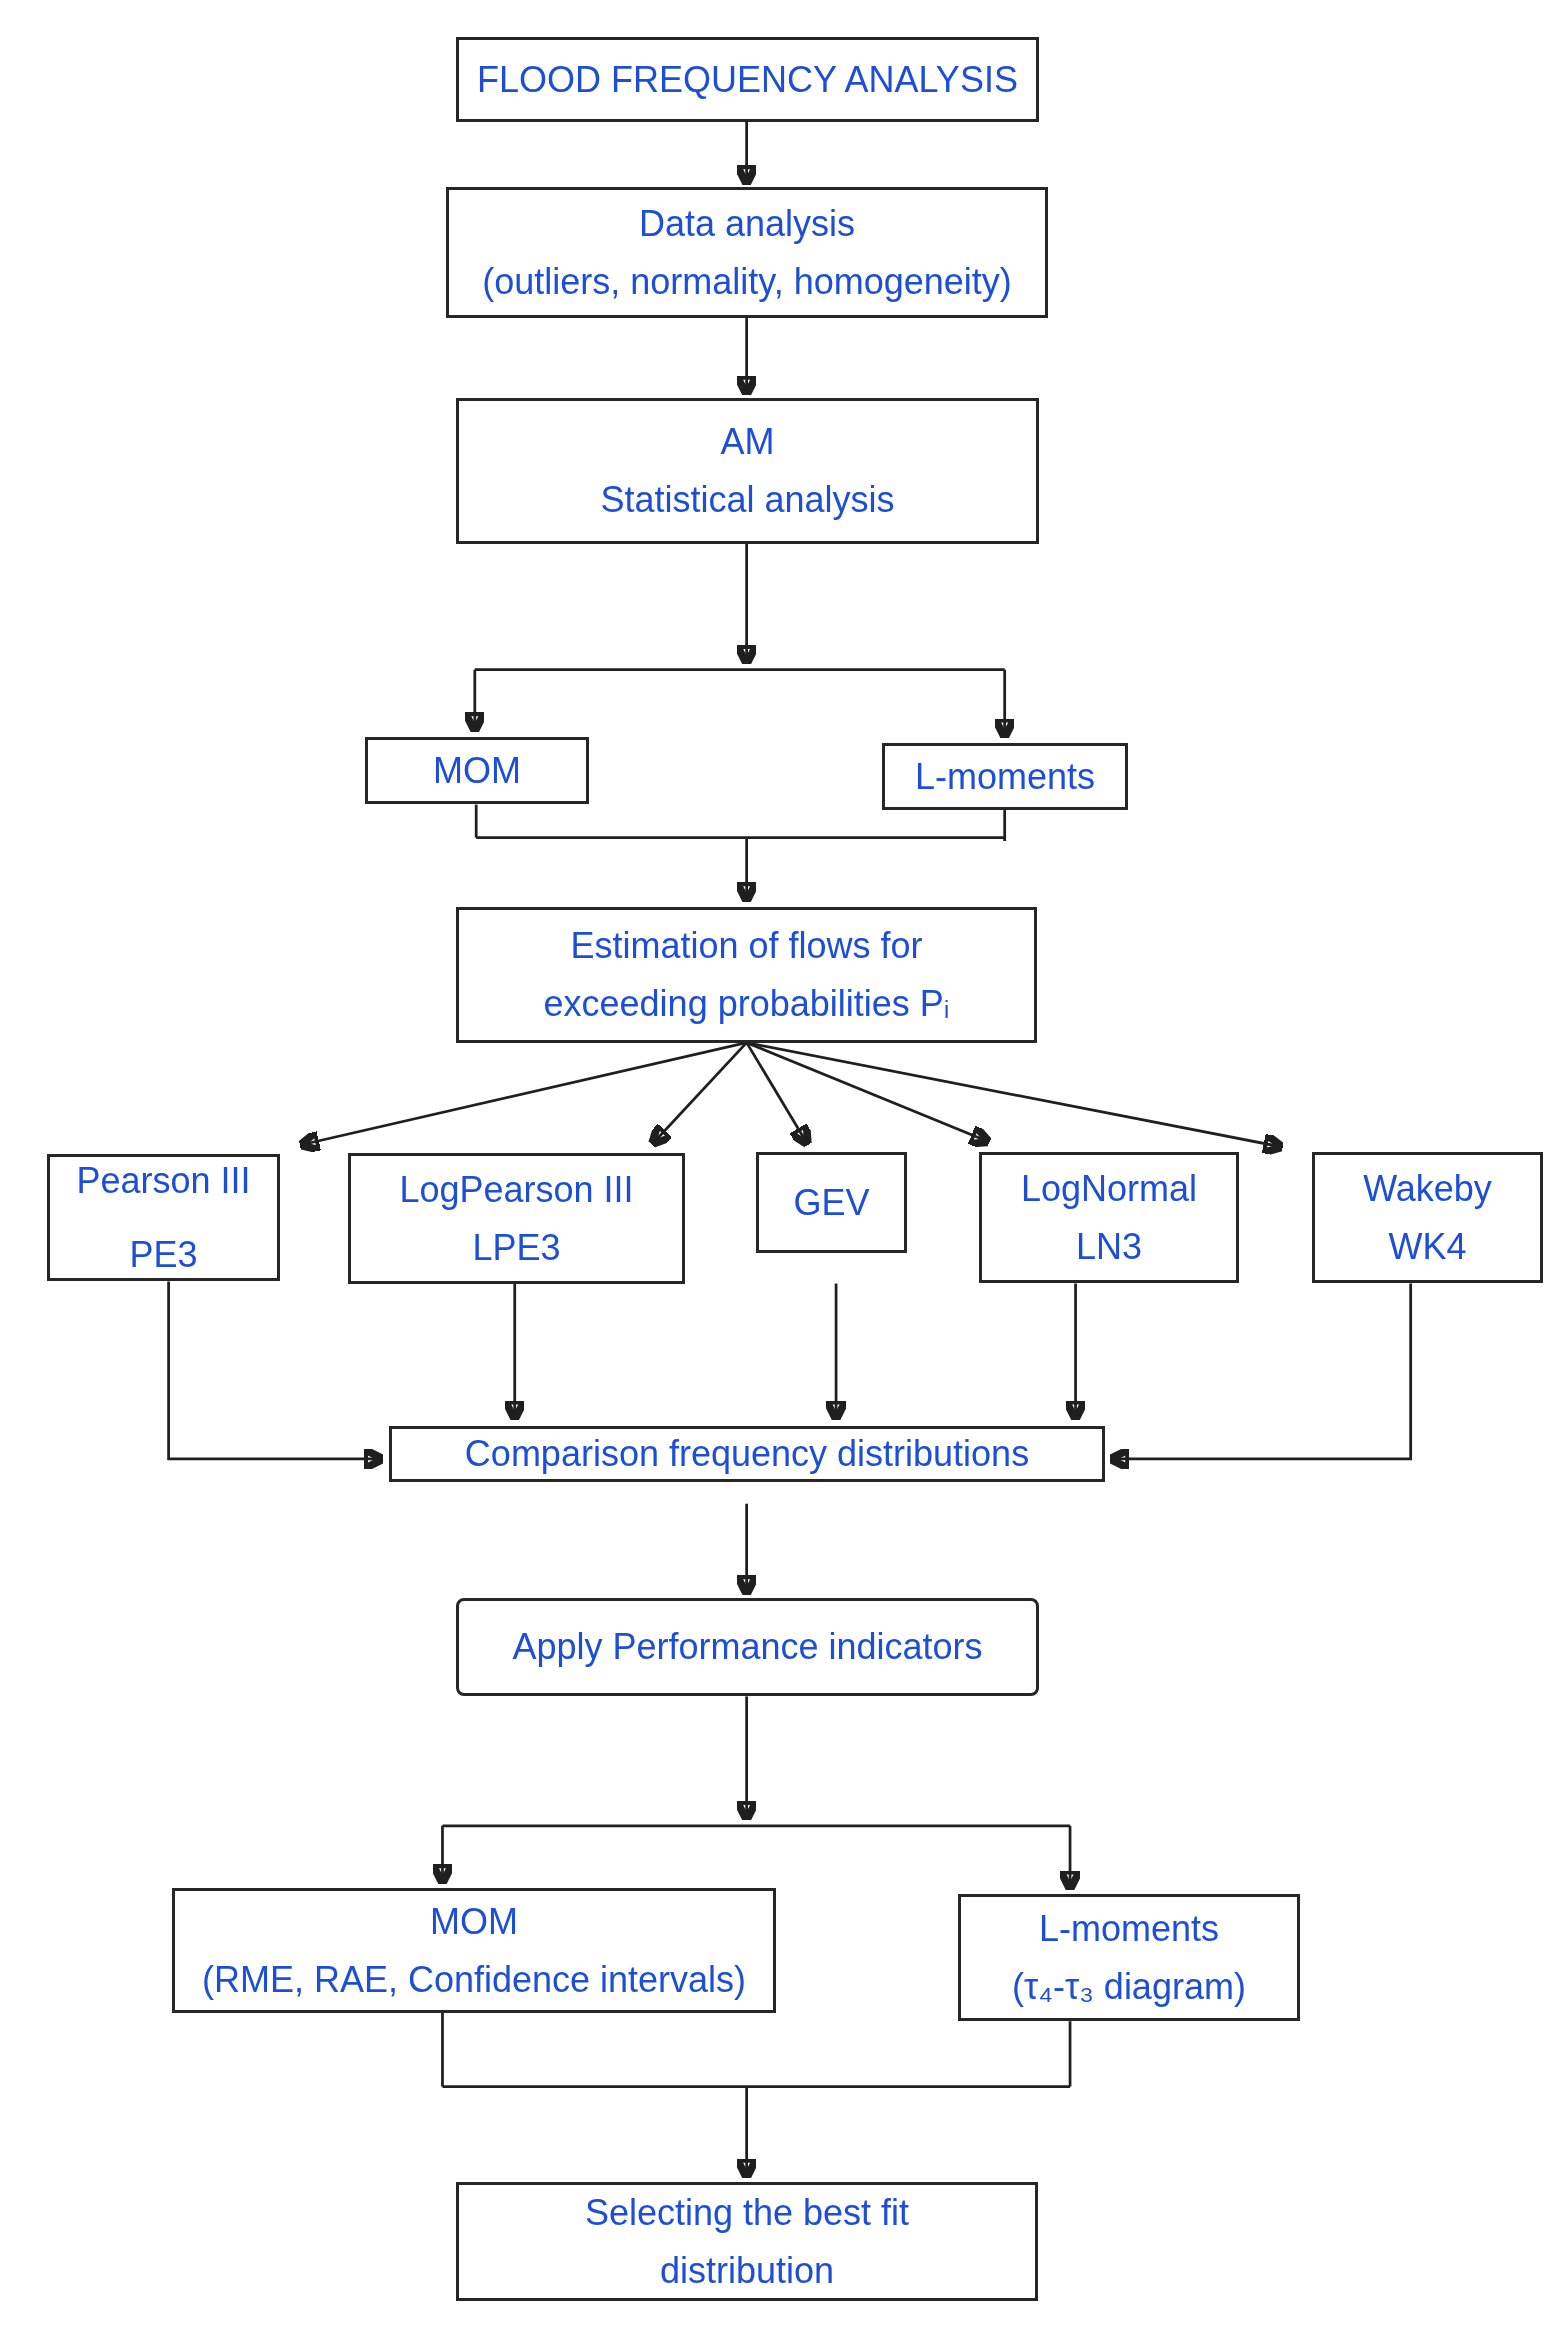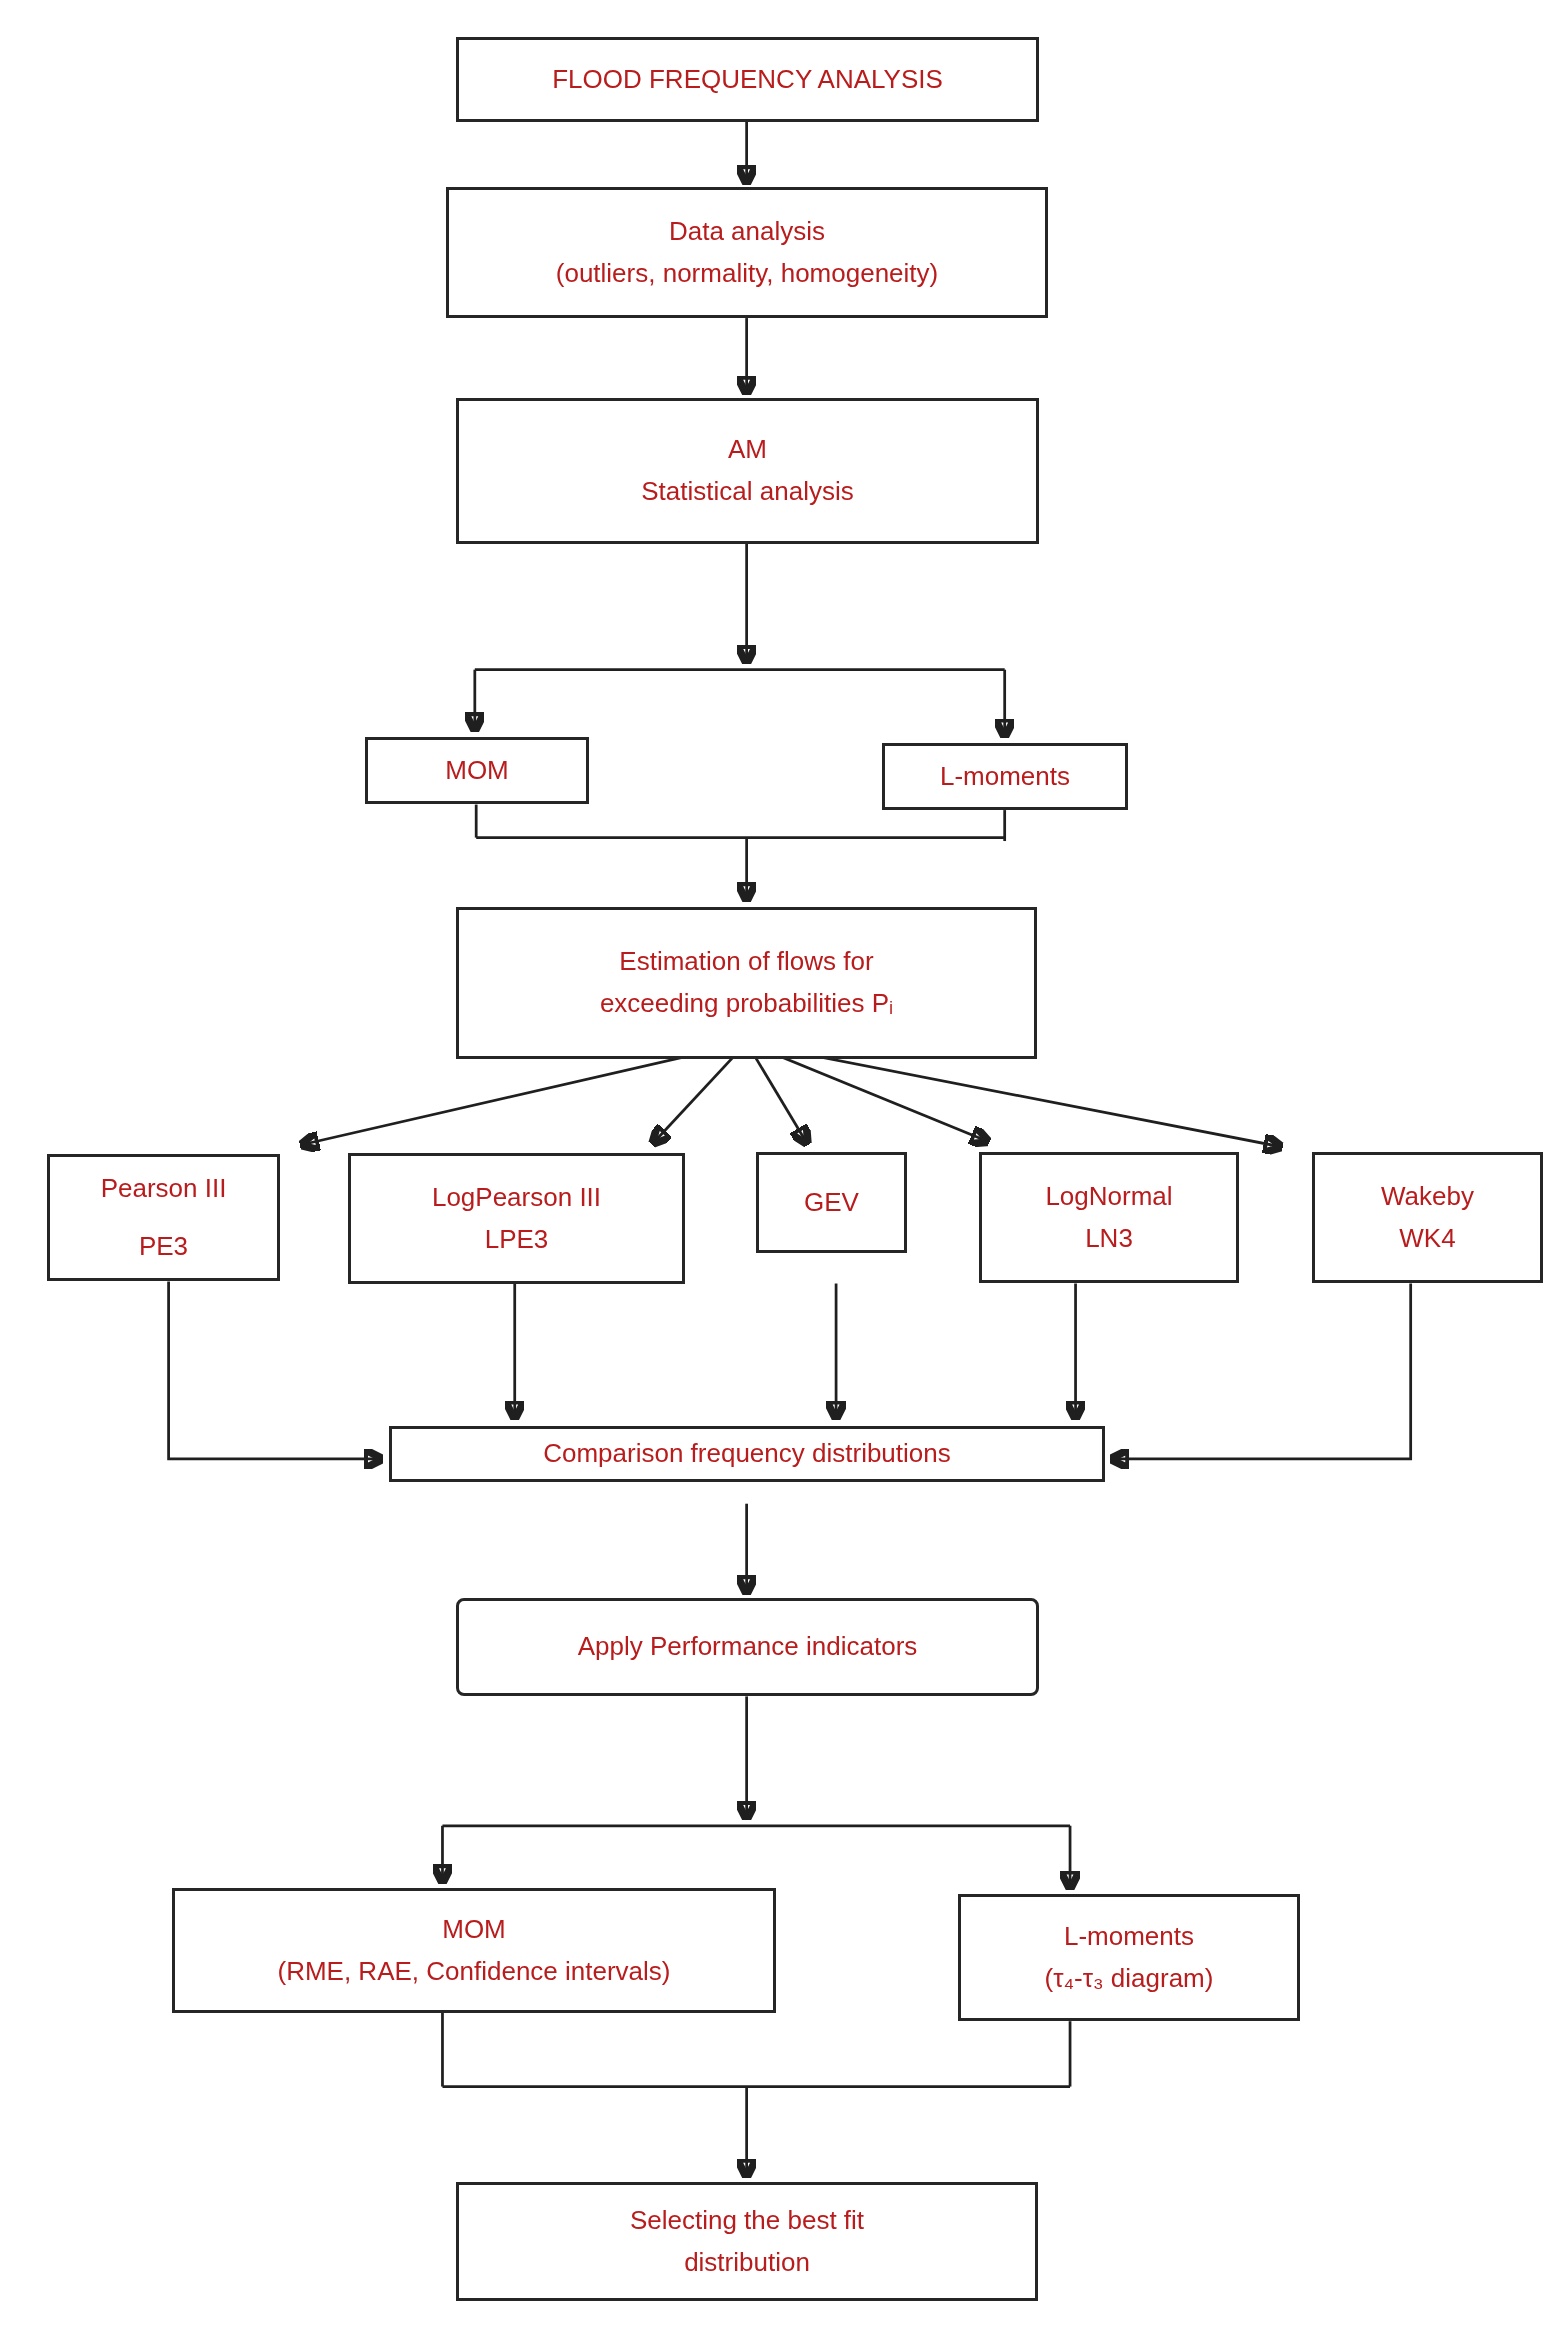--- a/index.html
+++ b/index.html
@@ -23,33 +23,33 @@
   .node {
     position: absolute;
     box-sizing: border-box;
     border: 3.4px solid #262626;
     background: #ffffff;
     display: flex;
     flex-direction: column;
     align-items: center;
     justify-content: center;
     text-align: center;
-    font-size: 26px;
+    font-size: 36px;
     line-height: 1.6;
-    color: #b91c1c;
+    color: #1d4ed8;
     z-index: 1;
   }
   .ln { display: block; white-space: nowrap; }
 
   .n-title      { left: 456px;  top: 37px;   width: 583px;  height: 85px; }
   .n-data       { left: 446px;  top: 187px;  width: 602px;  height: 131px; }
   .n-am         { left: 456px;  top: 398px;  width: 583px;  height: 146px; }
   .n-mom1       { left: 365px;  top: 737px; width: 224px;  height: 67px;  }
   .n-lmom1      { left: 882px; top: 743px; width: 246px;  height: 67px;  }
-  .n-estimation { left: 456px;  top: 907px; width: 581px;  height: 152px; }
+  .n-estimation { left: 456px;  top: 907px; width: 581px;  height: 136px; }
   .n-pe3        { left: 47px;   top: 1154px; width: 233px;  height: 127px; gap: 16px; }
   .n-lpe3       { left: 348px;  top: 1153px; width: 337px;  height: 131px; }
   .n-gev        { left: 756px; top: 1152px; width: 151px;  height: 101px; }
   .n-ln3        { left: 979px; top: 1152px; width: 260px;  height: 131px; }
   .n-wk4        { left: 1312px; top: 1152px; width: 231px;  height: 131px; }
   .n-comparison { left: 389px;  top: 1426px; width: 716px; height: 56px; }
   .n-apply      { left: 456px;  top: 1598px; width: 583px;  height: 98px; border-radius: 8px; }
   .n-mom2       { left: 172px;  top: 1888px; width: 604px;  height: 125px; }
   .n-lmom2      { left: 958px; top: 1894px; width: 342px;  height: 127px; }
   .n-selecting  { left: 456px;  top: 2182px; width: 582px;  height: 119px; }

